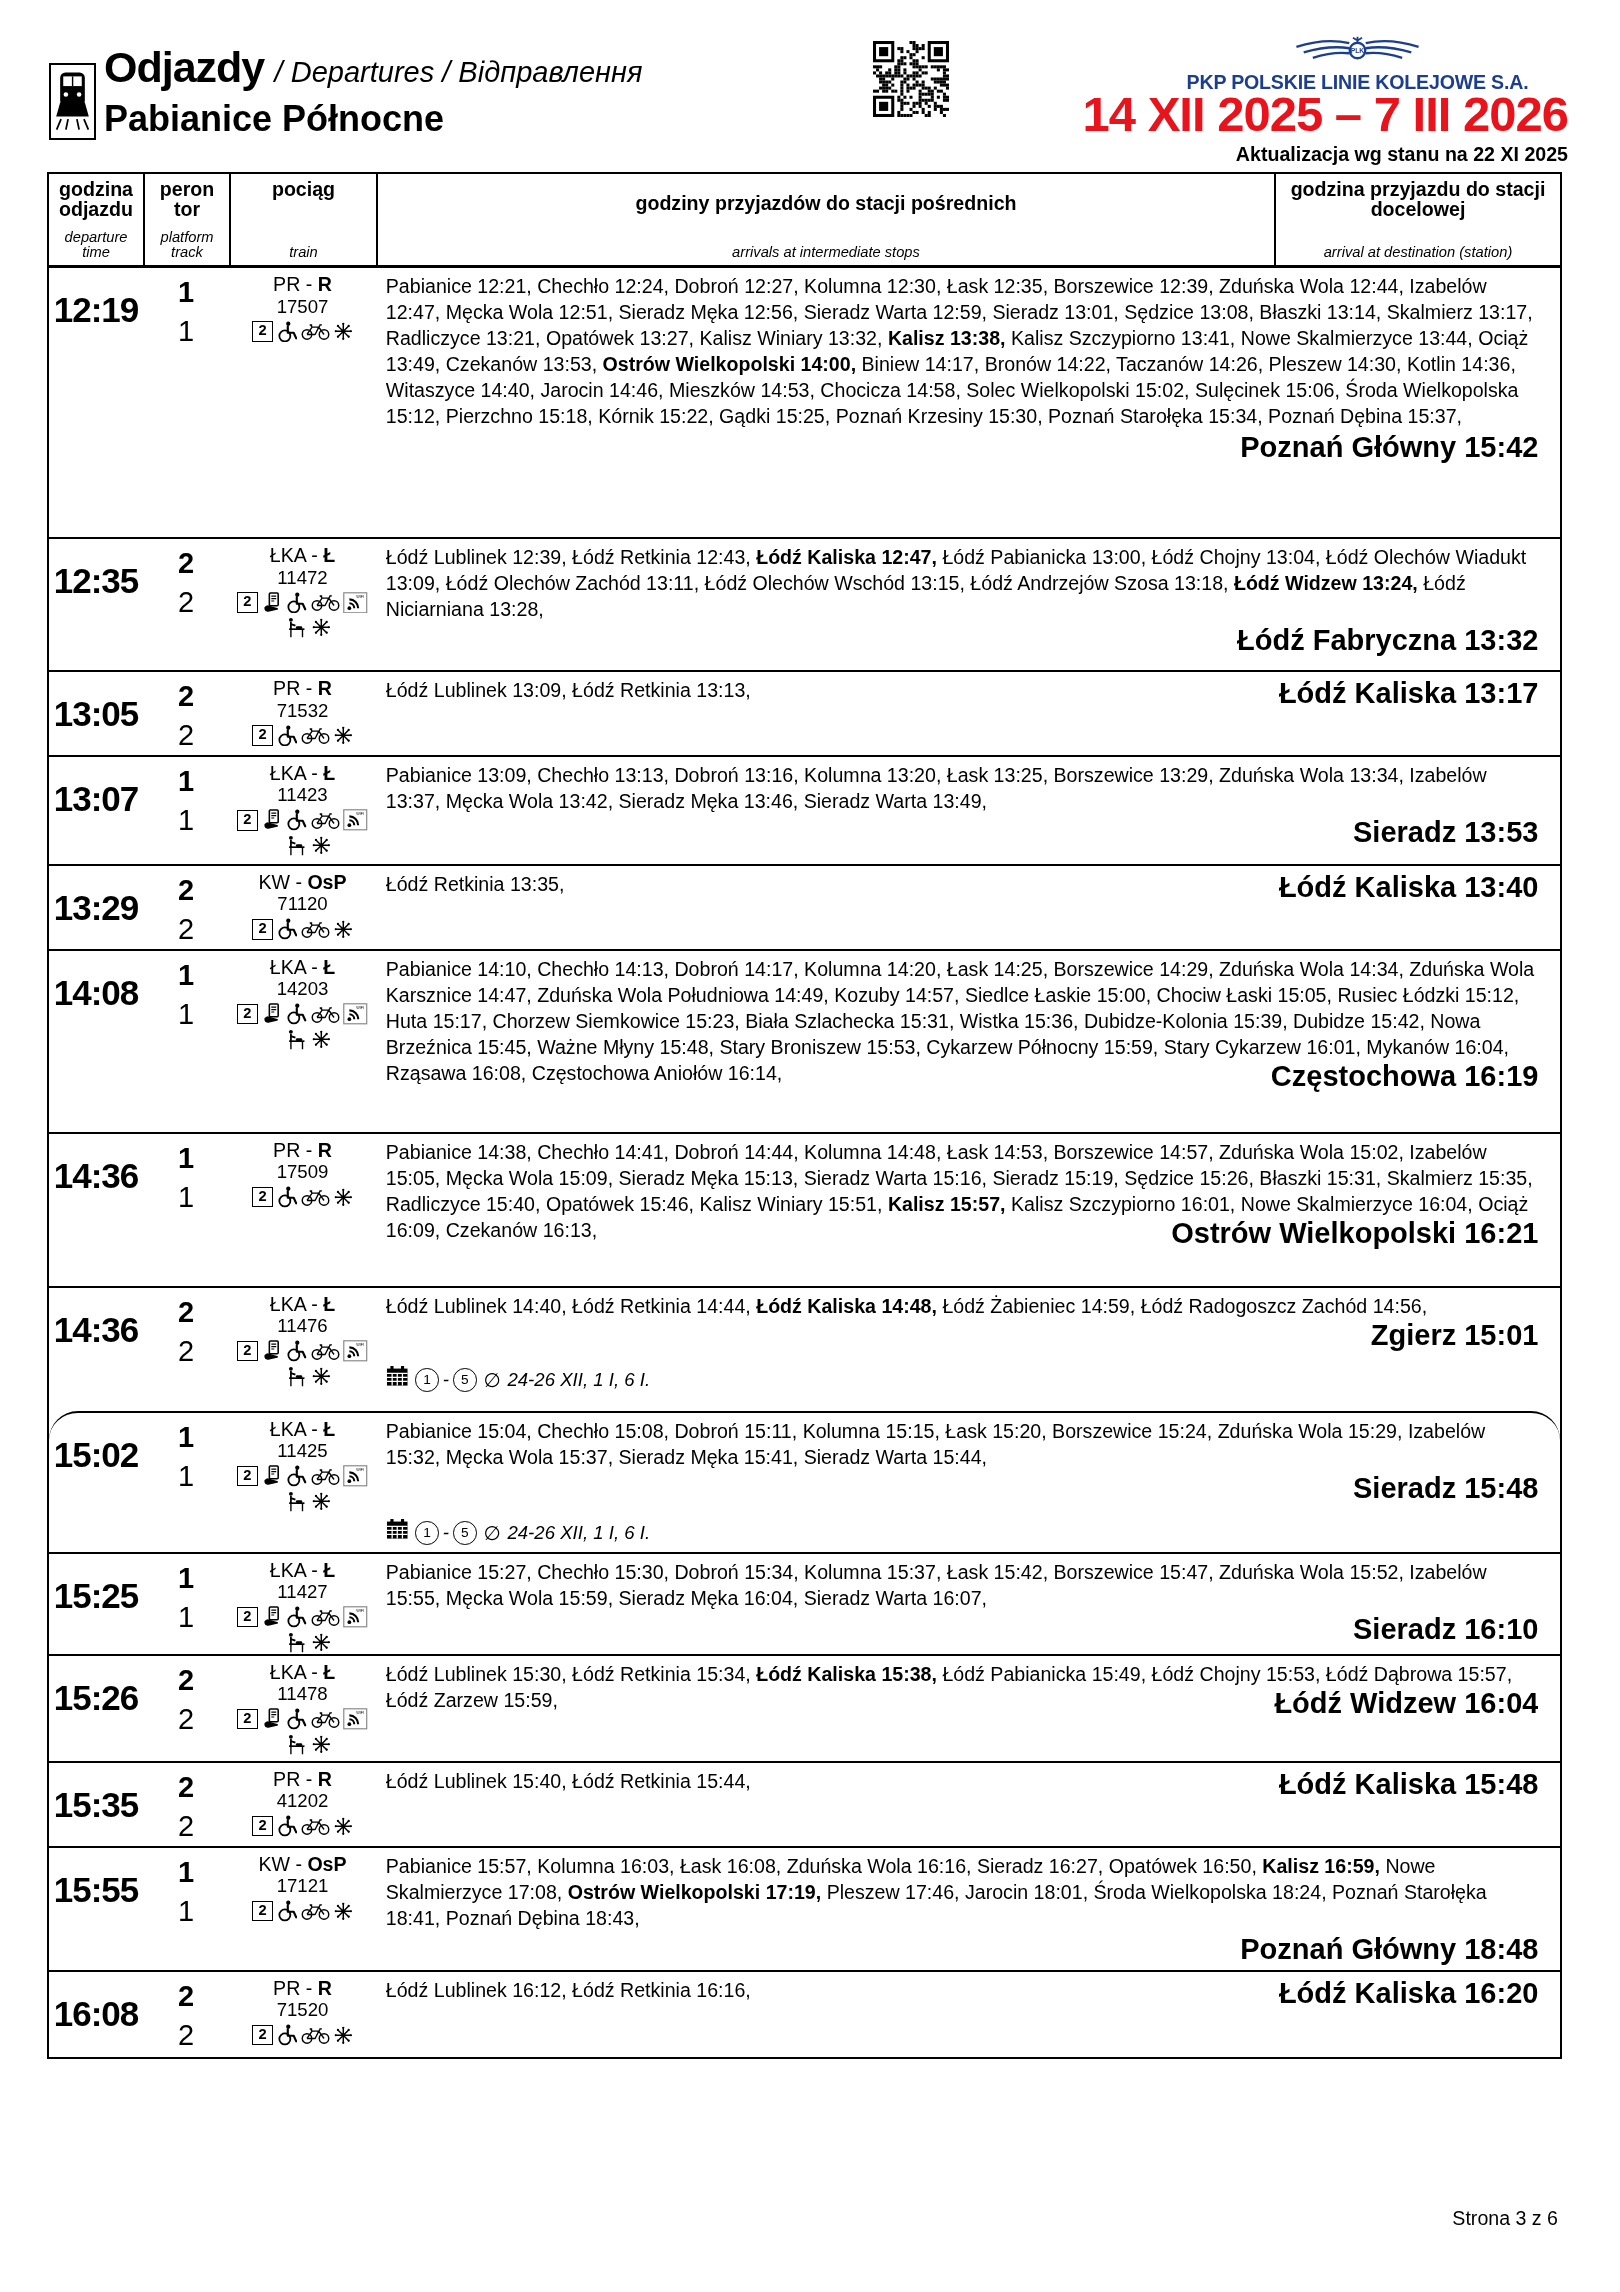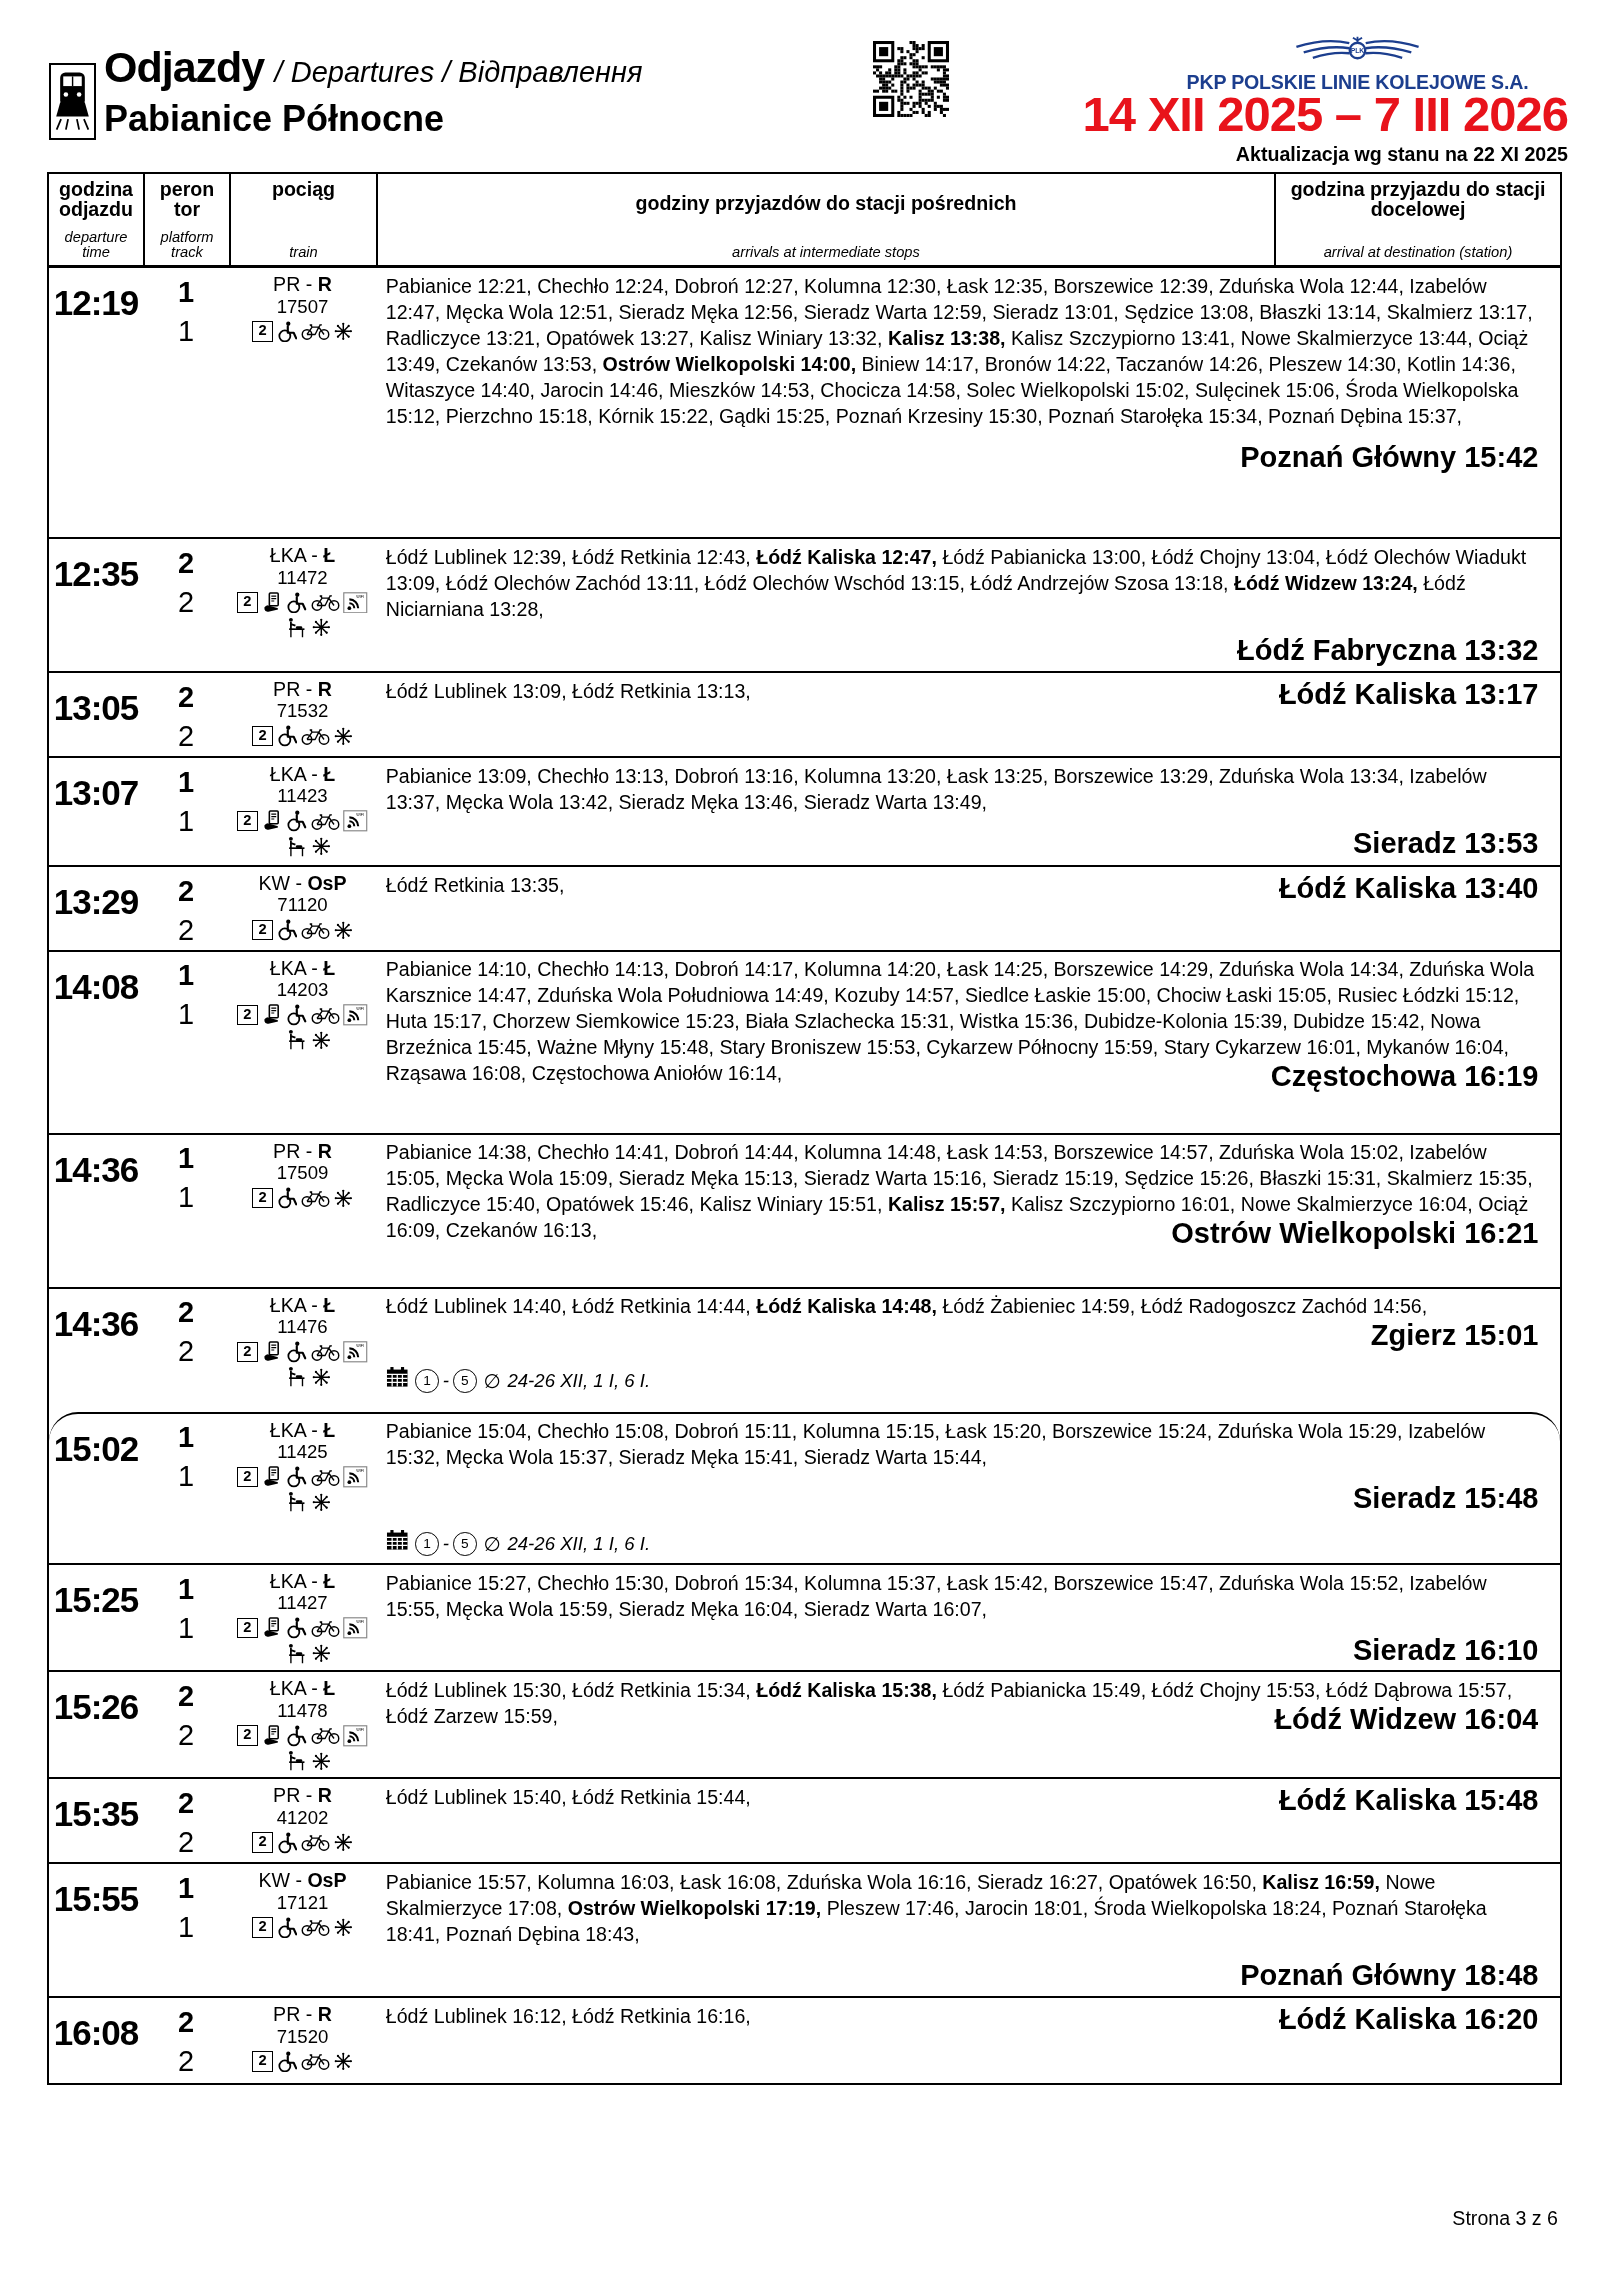--- a/index.html
+++ b/index.html
@@ -26,37 +26,37 @@
   .thead{display:grid;grid-template-columns:94px 86px 147px 1fr 286px;height:91px;
          border-bottom:3.9px solid #000}
   .th{display:flex;flex-direction:column;justify-content:space-between;
       text-align:center;padding:4.9px 2.9px 3.9px 2.9px}
   .th + .th{border-left:2px solid #000}
   .th .pl{font-weight:bold;font-size:19.6px;line-height:20.6px}
   .th .en{font-style:italic;font-size:14.7px;line-height:15.7px}
 
   .trow{display:grid;grid-template-columns:94px 86px 147px 1fr}
   .trow + .trow{border-top:2.9px solid #000}
-  .c-time{font-size:35px;font-weight:bold;text-align:center;padding-top:15px;letter-spacing:-1px}
+  .c-time{font-size:35px;font-weight:bold;text-align:center;padding-top:22px;letter-spacing:-1px}
   .c-plat{text-align:center;padding-top:4.9px}
   .plat{font-size:29px;font-weight:bold;line-height:39px}
   .track{font-size:29px;line-height:39px}
   .c-train{text-align:center;padding-top:6px}
   .carrier{font-size:19.6px;line-height:21.6px}
   .tnum{font-size:18.6px;line-height:21.6px}
   .ticons{display:flex;justify-content:center;align-items:center;gap:3.9px;margin-top:2.9px;height:22.5px}
   .ticons.l2{margin-left:11.8px}
   .ticons svg,.ticons .icb{flex:none}
   .icb{display:inline-block;border:1.5px solid #000;font-weight:bold;font-size:14.7px;
        width:18.6px;height:18.6px;line-height:17.6px;text-align:center}
   .c-stops{padding:4.9px 21.6px 4.9px 9.8px;font-size:19.6px;line-height:26px}
   .stops-wrap{overflow:hidden}
   .bs{font-weight:bold}
   .dest{float:right;font-size:29px;font-weight:bold;line-height:32px;margin-left:21.6px;white-space:nowrap}
-  .dest-block .dest{float:none;display:block;clear:both;text-align:right;margin-top:12px}
+  .dest-block .dest{float:none;display:block;clear:both;text-align:right;margin-top:2px}
   .note{margin-top:15.7px;font-style:italic;font-size:18.6px;display:flex;align-items:center;gap:6.9px}
   .circ{display:inline-flex;align-items:center;justify-content:center;width:21.6px;height:21.6px;
         border:1.7px solid #000;border-radius:50%;font-size:13.7px;font-style:normal;flex:none}
   .dash{margin:0 -2.9px}
   .nosign{font-size:19.6px}
   .note-text{white-space:nowrap}
 
   .page-num{position:absolute;right:62px;top:2207px;font-size:19.6px}
 </style>
 </head>

